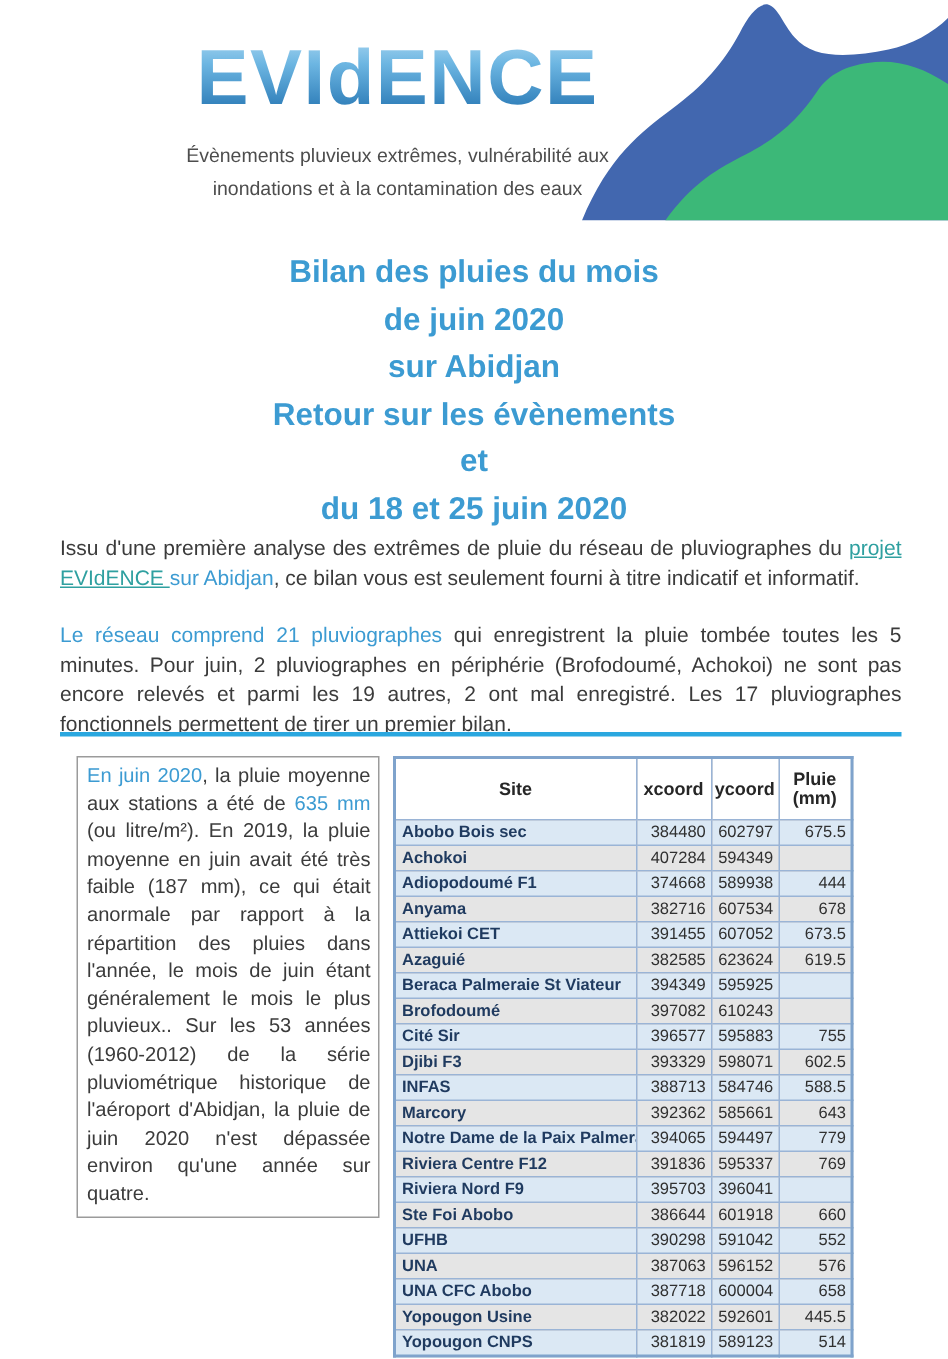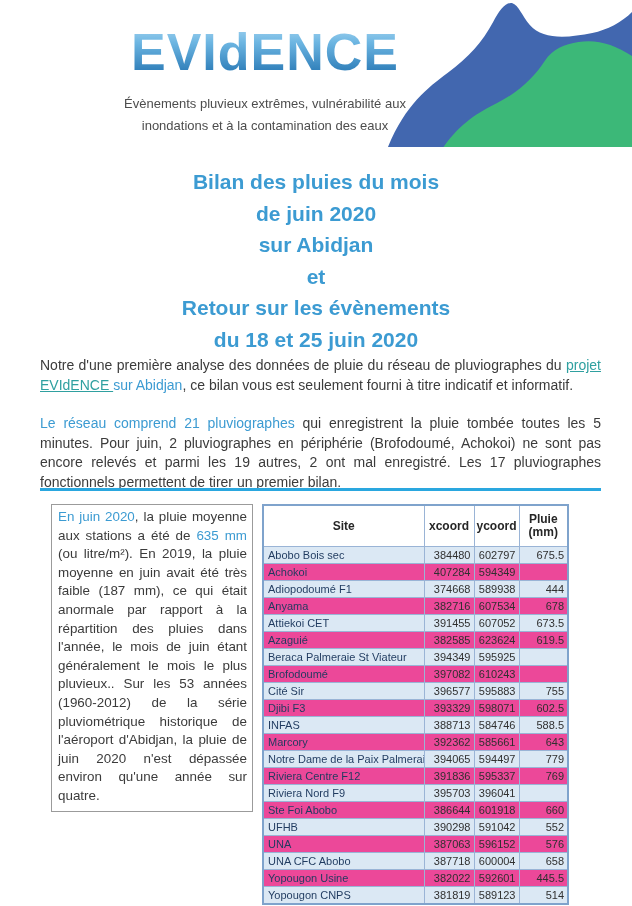--- a/index.html
+++ b/index.html
@@ -52,29 +52,29 @@
   }
   .box-para{
     margin:0;padding:3px 5px 0 6px;text-align:justify;
     font-size:13.4px;line-height:18.6px;color:#3b3b3b;
   }
 
   
   .rain-table{
     position:absolute;left:262px;top:504px;width:305px;
     border-collapse:collapse;table-layout:fixed;
-    border:2px solid #7fa3cc;background:#ec4899;
+    border:2px solid #7fa3cc;background:#e5e5e5;
   }
   .rain-table th,.rain-table td{border:1px solid #9ab4d6;overflow:hidden;white-space:nowrap;}
   .rain-table th{
     height:40px;vertical-align:middle;text-align:center;
     font-size:12px;line-height:13px;font-weight:bold;color:#262626;background:#fff;padding:0;
   }
   .rain-table td{height:14px;line-height:14px;padding:1px 3px;font-size:11px;}
-  .rain-table td.site{text-align:left;font-weight:normal;color:#1f3a5f;padding-left:4px;}
+  .rain-table td.site{text-align:left;font-weight:bold;color:#1f3a5f;padding-left:4px;}
   .rain-table td.num{text-align:right;color:#303030;}
   .rain-table tr.alt td{background:#dbe8f4;}
 </style>
 </head>
 <body>
 
 <div class="page">
 
   <div class="logo-text">EVIdENCE</div>
   <div class="tagline l1">Évènements pluvieux extrêmes, vulnérabilité aux</div>
@@ -82,26 +82,26 @@
 
   <svg class="corner-art" viewBox="0 0 250 147" preserveAspectRatio="none" aria-hidden="true">
     <path class="wave-blue" d="M 4 147 C 22 104, 44 88, 64 73 C 86 57, 99 42, 110 22 C 116 10, 123 2, 129 3 C 136 5, 139 16, 147 25 C 160 40, 185 38, 210 33 C 225 30, 240 22, 250 12 L 250 147 Z"></path>
     <path class="wave-green" d="M 60 147 C 78 122, 96 112, 114 103 C 138 91, 152 76, 162 61 C 170 49, 182 44, 196 42 C 214 39, 232 44, 250 56 L 250 147 Z"></path>
   </svg>
 
   <div class="doc-title">
     <div>Bilan des pluies du mois</div>
     <div>de juin 2020</div>
     <div>sur Abidjan</div>
+    <div>Retour sur les évènements</div>
     <div>et</div>
-    <div>Retour sur les évènements</div>
     <div>du 18 et 25 juin 2020</div>
   </div>
 
-  <p class="para p1"><span>Notre d'une première analyse des données de pluie du réseau de pluviographes du </span><a class="link">projet EVIdENCE </a><span class="blue-em">sur Abidjan</span><span>, ce bilan vous est seulement fourni à titre indicatif et informatif.</span></p>
+  <p class="para p1"><span>Issu d'une première analyse des extrêmes de pluie du réseau de pluviographes du </span><a class="link">projet EVIdENCE </a><span class="blue-em">sur Abidjan</span><span>, ce bilan vous est seulement fourni à titre indicatif et informatif.</span></p>
 
   <p class="para p2"><span class="lead-blue">Le réseau comprend 21 pluviographes</span><span> qui enregistrent la pluie tombée toutes les 5 minutes. Pour juin, 2 pluviographes en périphérie (Brofodoumé, Achokoi) ne sont pas encore relevés et parmi les 19 autres, 2 ont mal enregistré. Les 17 pluviographes fonctionnels permettent de tirer un premier bilan.</span></p>
 
   <div class="divider"></div>
 
   <div class="summary-box">
     <p class="box-para"><span class="lead-blue">En juin 2020</span><span>, la pluie moyenne aux stations a été de </span><span class="lead-blue">635 mm</span><span> (ou litre/m²). En 2019, la pluie moyenne en juin avait été très faible (187 mm), ce qui était anormale par rapport à la répartition des pluies dans l'année, le mois de juin étant généralement le mois le plus pluvieux.. Sur les 53 années (1960-2012) de la série pluviométrique historique de l'aéroport d'Abidjan, la pluie de juin 2020 n'est dépassée environ qu'une année sur quatre.</span></p>
   </div>
 
   <table class="rain-table">

